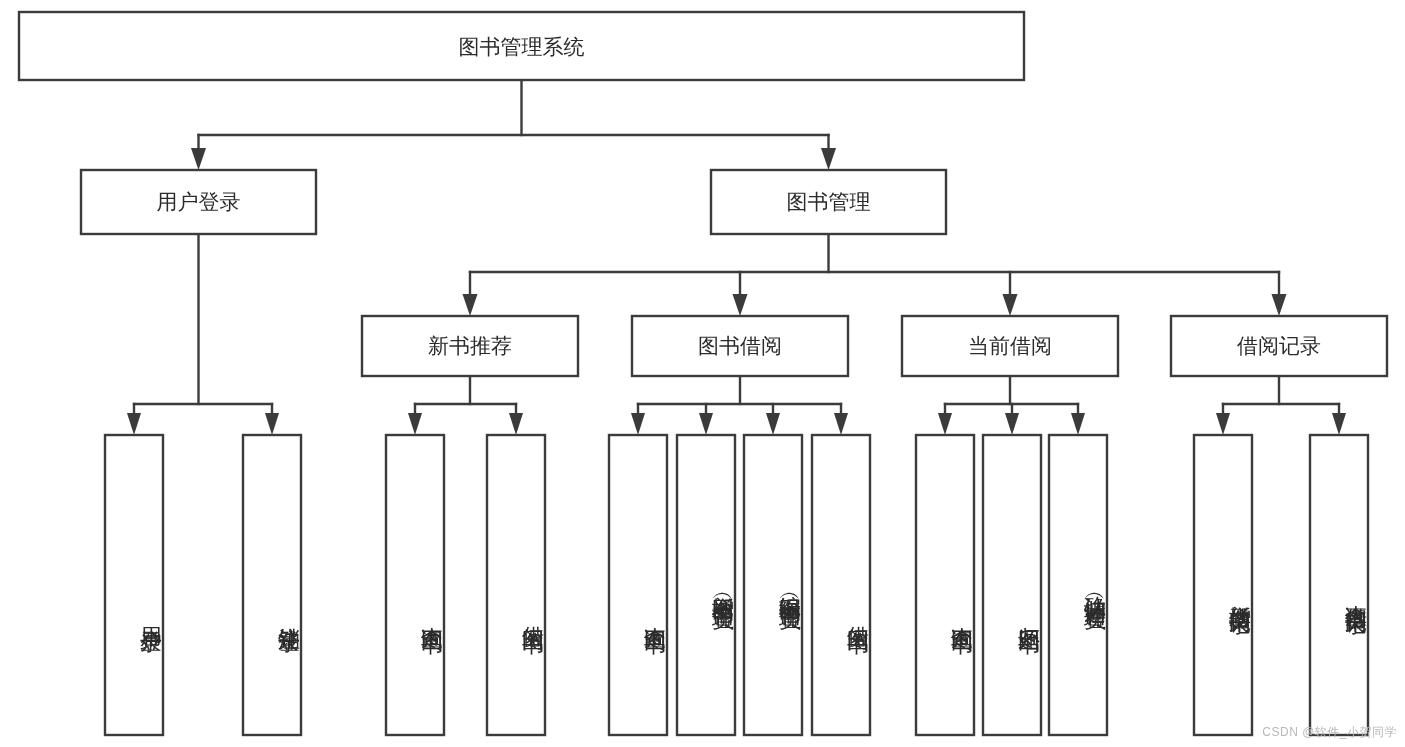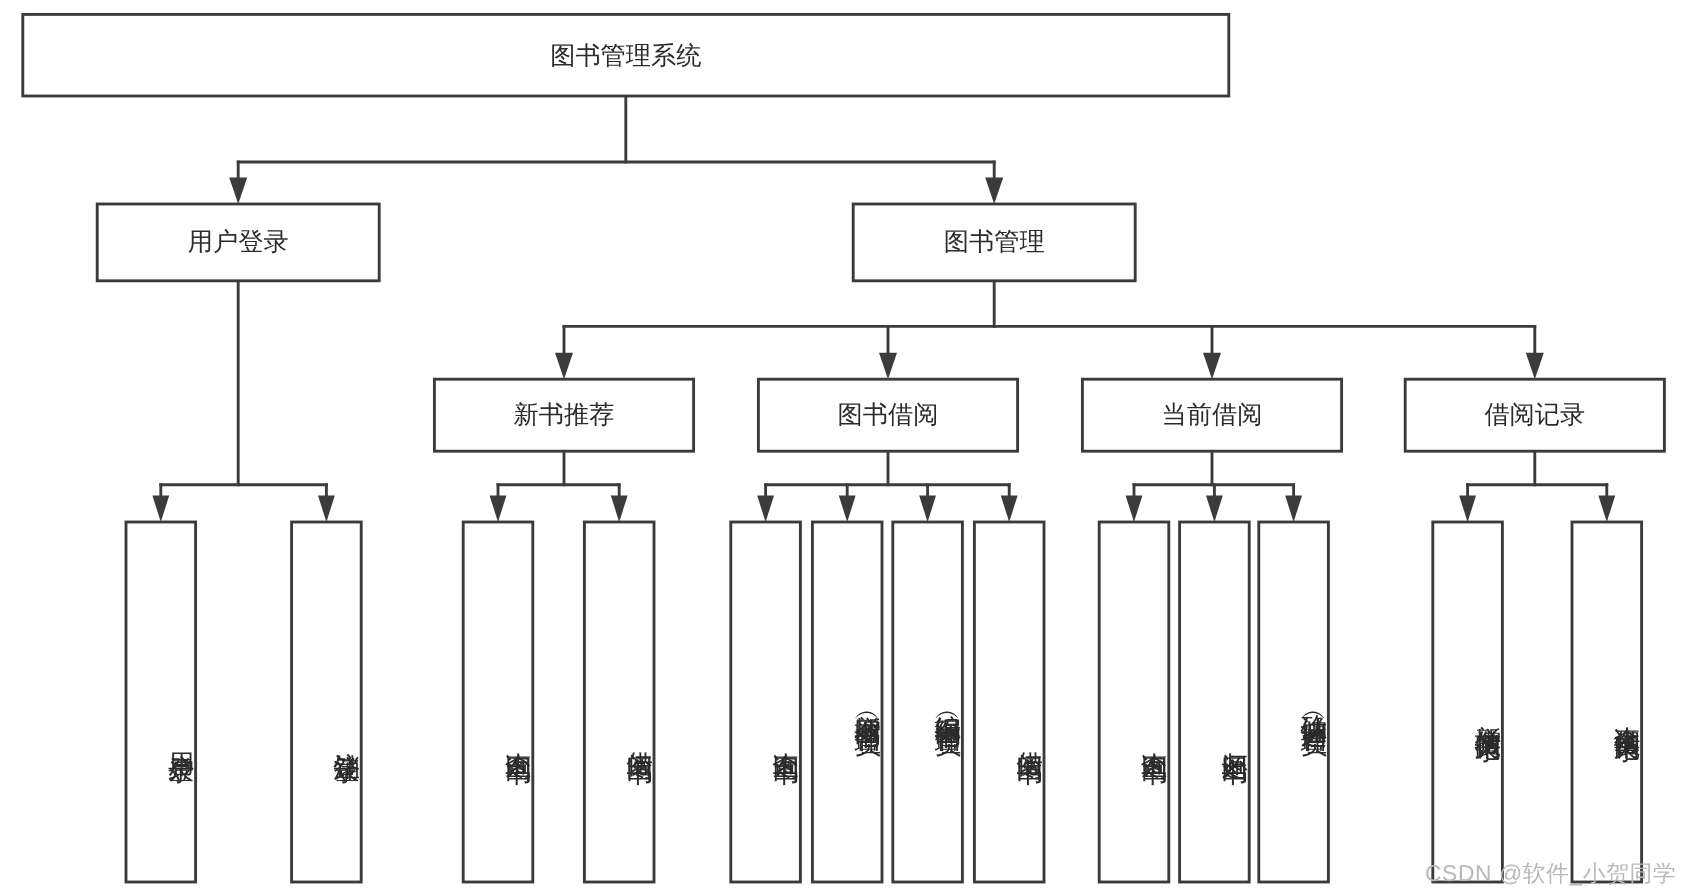--- a/index.html
+++ b/index.html
@@ -63,21 +63,21 @@
     align-items: flex-start;
     justify-content: center;
     white-space: nowrap;
     user-select: none;
   }
   .watermark {
     position: absolute;
     right: 8px;
     bottom: 6px;
     font-family: "Liberation Sans", "DejaVu Sans", sans-serif;
-    font-size: 19px;
+    font-size: 12px;
     color: #b9b9b9;
     white-space: nowrap;
     letter-spacing: 0.5px;
   }
 </style>
 </head>
 <body>
 
 <div id="diagram-root">
 

